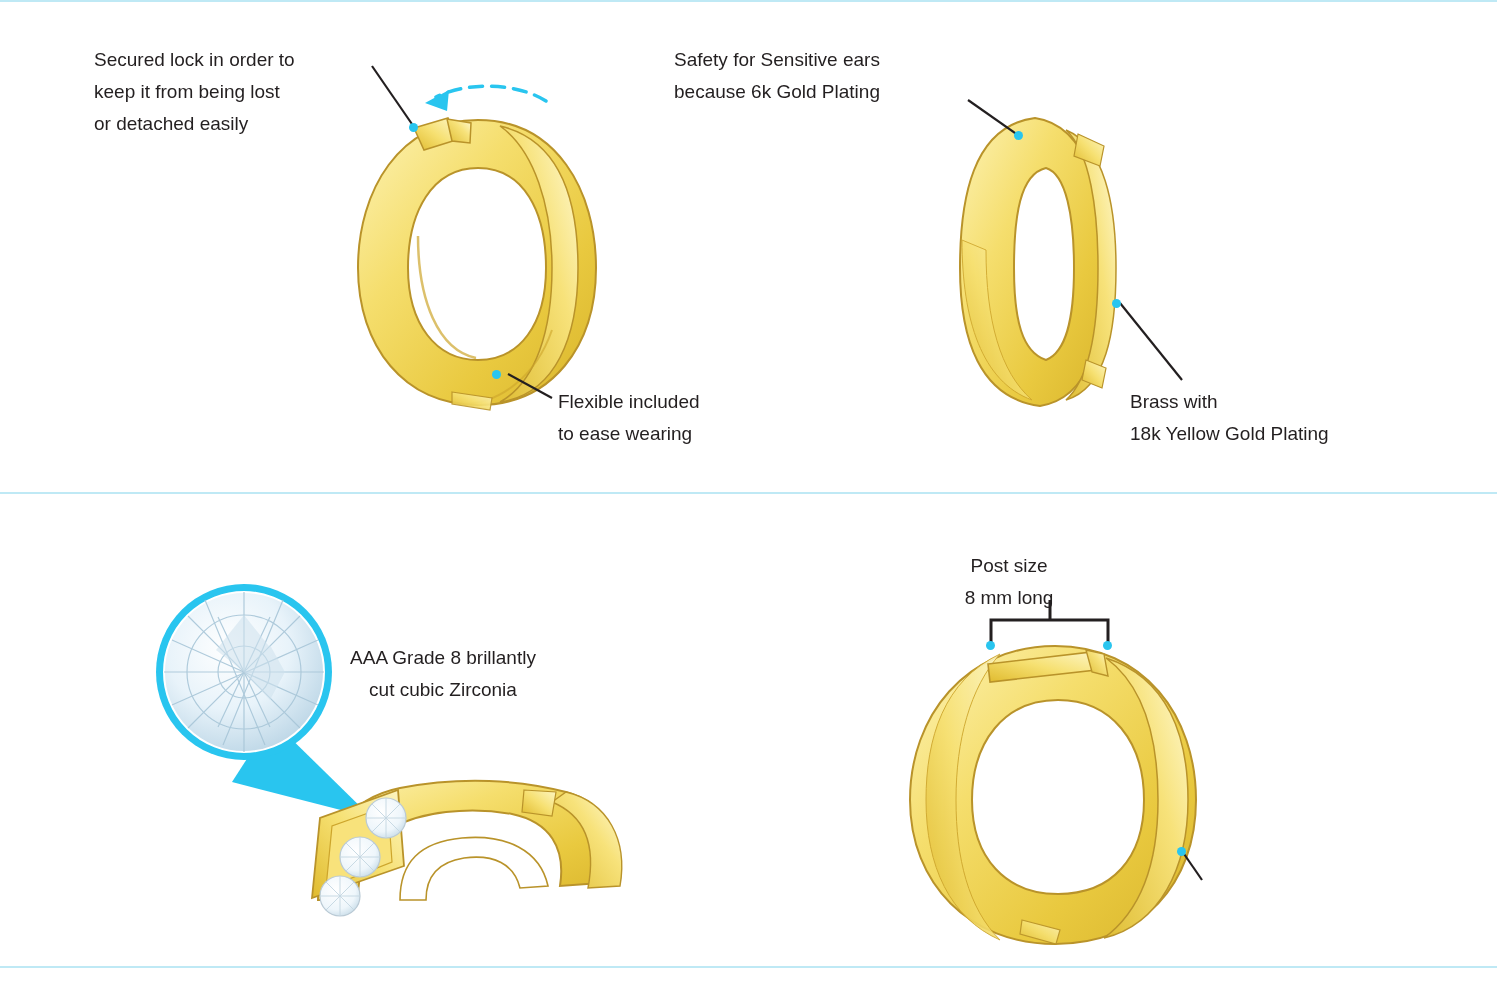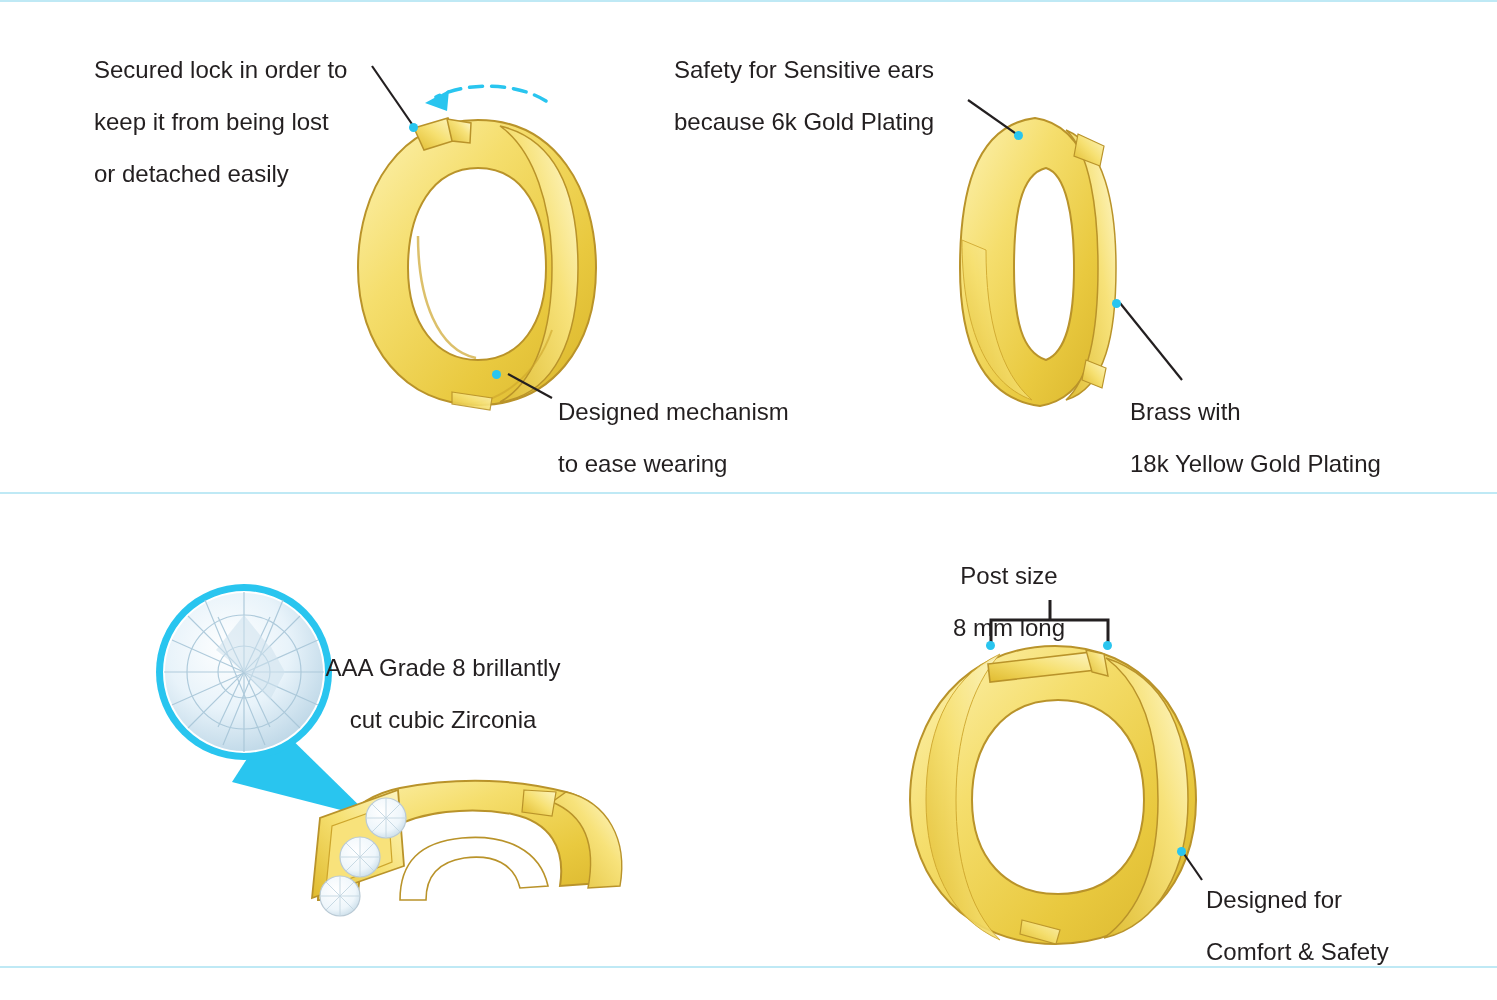--- a/index.html
+++ b/index.html
@@ -24,22 +24,22 @@
     height: 2px;
     background: #bfe9f5;
   }
   .divider.top { top: 0; }
   .divider.mid { top: 492px; }
   .divider.bottom { top: 966px; }
 
   .callout {
     position: absolute;
     color: #231f20;
-    font-size: 24px;
-    line-height: 52px;
+    font-size: 19px;
+    line-height: 32px;
     white-space: pre-line;
   }
   .callout.small {
     font-size: 19px;
     line-height: 26px;
   }
   .callout.center { text-align: center; }
   .callout.right { text-align: center; }
 
   svg.layer {
@@ -205,32 +205,30 @@
   <div class="dot" style="left:1014px; top:131px;"></div>
   <div class="dot" style="left:1112px; top:299px;"></div>
   <div class="dot" style="left:986px; top:641px;"></div>
   <div class="dot" style="left:1103px; top:641px;"></div>
   <div class="dot" style="left:1177px; top:847px;"></div>
 
   <div class="callout" style="left:94px; top:44px; width:330px;">Secured lock in order to
 keep it from being lost
 or detached easily</div>
 
-  <div class="callout" style="left:558px; top:386px; width:320px;">Designed mechanism
+  <div class="callout" style="left:558px; top:386px; width:320px;">Flexible included
 to ease wearing</div>
 
   <div class="callout" style="left:674px; top:44px; width:340px;">Safety for Sensitive ears
 because 6k Gold Plating</div>
 
   <div class="callout" style="left:1130px; top:386px; width:360px;">Brass with
 18k Yellow Gold Plating</div>
 
 
   <div class="callout right" style="left:282px; top:642px; width:322px;">AAA Grade 8 brillantly
 cut cubic Zirconia</div>
 
   <div class="callout center" style="left:889px; top:550px; width:240px;">Post size
 8 mm long</div>
 
-  <div class="callout" style="left:1206px; top:874px; width:290px;">Designed for
-Comfort &amp; Safety</div>
 
 </div>
 
 </body></html>

